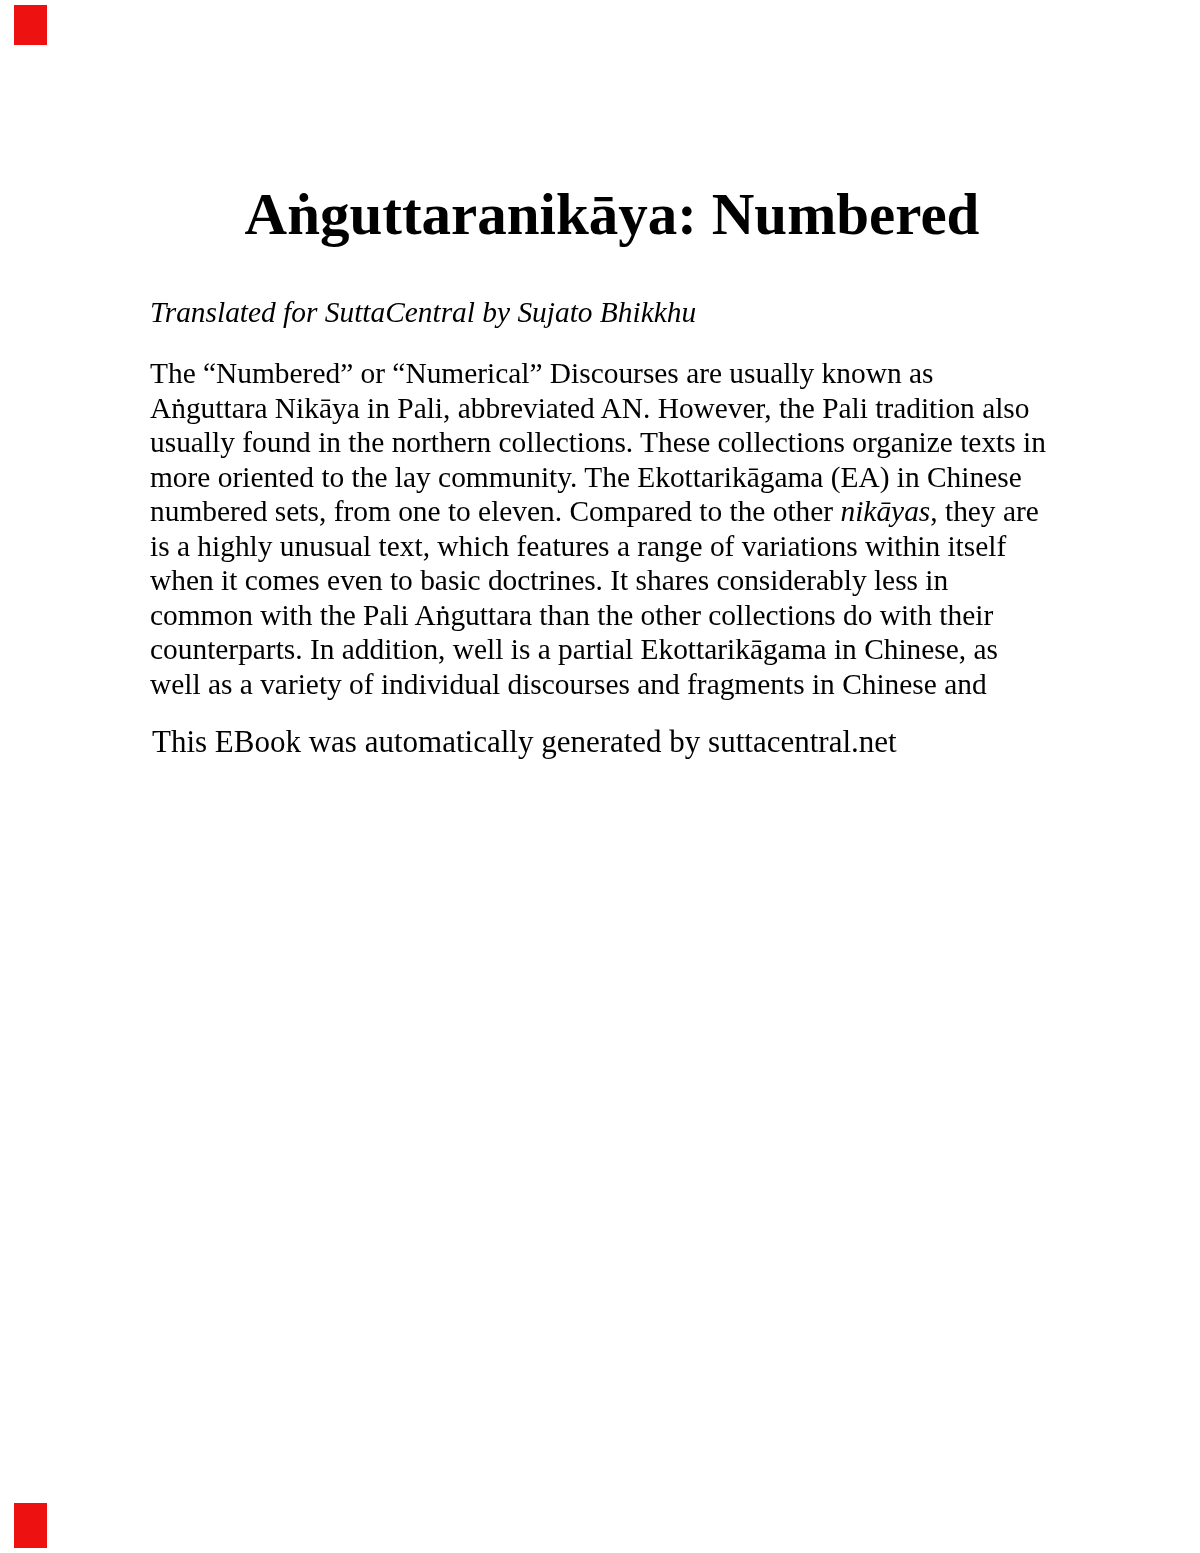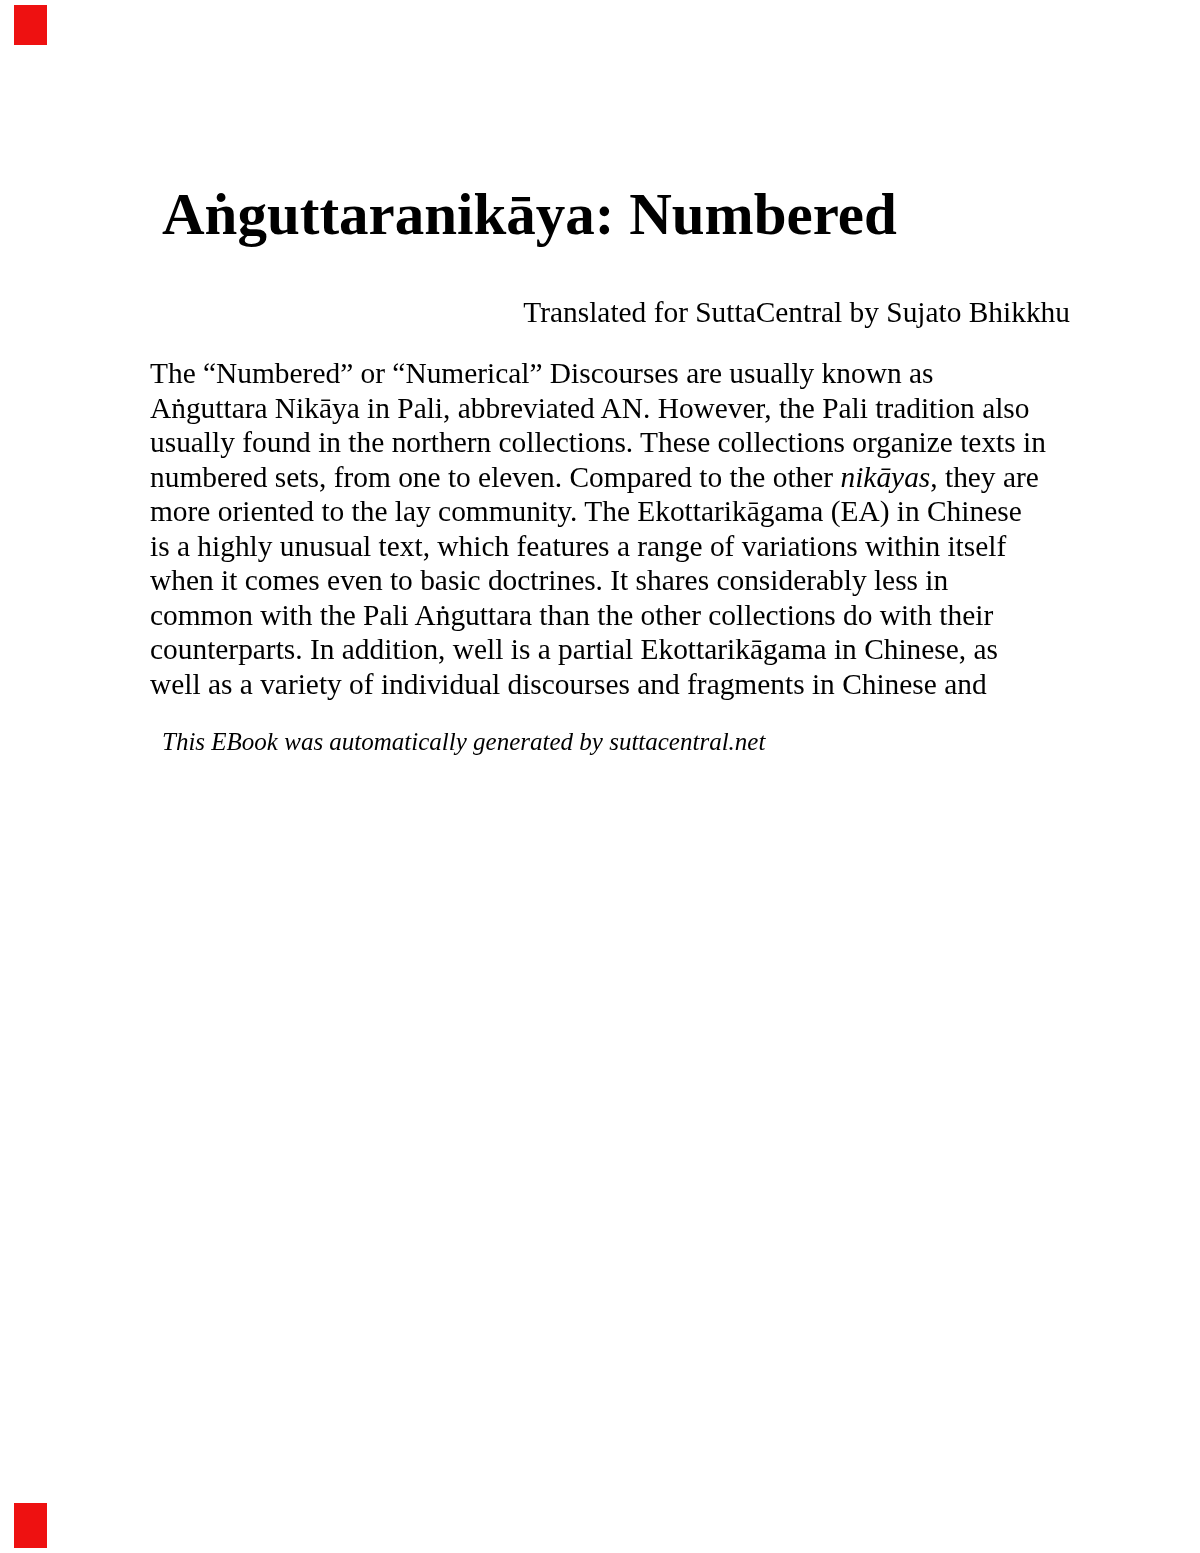--- a/index.html
+++ b/index.html
@@ -12,44 +12,44 @@
     font-family: "Liberation Serif", "DejaVu Serif", serif;
     color: #000000;
   }
   .content {
     position: absolute;
     left: 150px;
     top: 0;
     width: 920px;
   }
   .doc-title {
-    margin: 182px 0 0 12px;
+    margin: 182px 0 0 4px;
     font-size: 59px;
     line-height: 65px;
     font-weight: bold;
     letter-spacing: 0;
+    text-align: center;
   }
   .doc-title .line { white-space: pre; }
   .byline {
     margin: 48px 0 0 0;
+    font-style: italic;
     font-size: 29.4px;
     line-height: 34.5px;
     white-space: pre;
-    text-align: right;
   }
   .body-text {
     margin: 26.5px 0 0 0;
     font-size: 29.4px;
     line-height: 34.5px;
   }
   .body-text .line { white-space: pre; }
   .generator-note {
-    margin: 24px 0 0 12px;
-    font-style: italic;
-    font-size: 25px;
+    margin: 24px 0 0 2px;
+    font-size: 31px;
     line-height: 34.5px;
     white-space: pre;
   }
   .corner-marker {
     position: absolute;
     left: 14px;
     width: 33px;
   }
   .corner-marker.top { top: 5px; height: 40px; }
   .corner-marker.bottom { top: 1503px; height: 45px; }
@@ -64,22 +64,22 @@
   <h1 class="doc-title">
       <div class="line"><span>Aṅguttaranikāya: Numbered</span></div>
     </h1>
 
   <p class="byline">Translated for SuttaCentral by Sujato Bhikkhu</p>
 
   <div class="body-text">
       <div class="line"><span>The “Numbered” or “Numerical” Discourses are usually known as</span></div>
       <div class="line"><span>Aṅguttara Nikāya in Pali, abbreviated AN. However, the Pali tradition also</span></div>
       <div class="line"><span>usually found in the northern collections. These collections organize texts in</span></div>
+      <div class="line"><span>more oriented to the lay community. The Ekottarikāgama (EA) in Chinese</span></div>
       <div class="line"><span>numbered sets, from one to eleven. Compared to the other </span><i>nikāyas</i><span>, they are</span></div>
-      <div class="line"><span>more oriented to the lay community. The Ekottarikāgama (EA) in Chinese</span></div>
       <div class="line"><span>is a highly unusual text, which features a range of variations within itself</span></div>
       <div class="line"><span>when it comes even to basic doctrines. It shares considerably less in</span></div>
       <div class="line"><span>common with the Pali Aṅguttara than the other collections do with their</span></div>
       <div class="line"><span>counterparts. In addition, well is a partial Ekottarikāgama in Chinese, as</span></div>
       <div class="line"><span>well as a variety of individual discourses and fragments in Chinese and</span></div>
     </div>
 
   <p class="generator-note">This EBook was automatically generated by suttacentral.net</p>
 </div>
 

